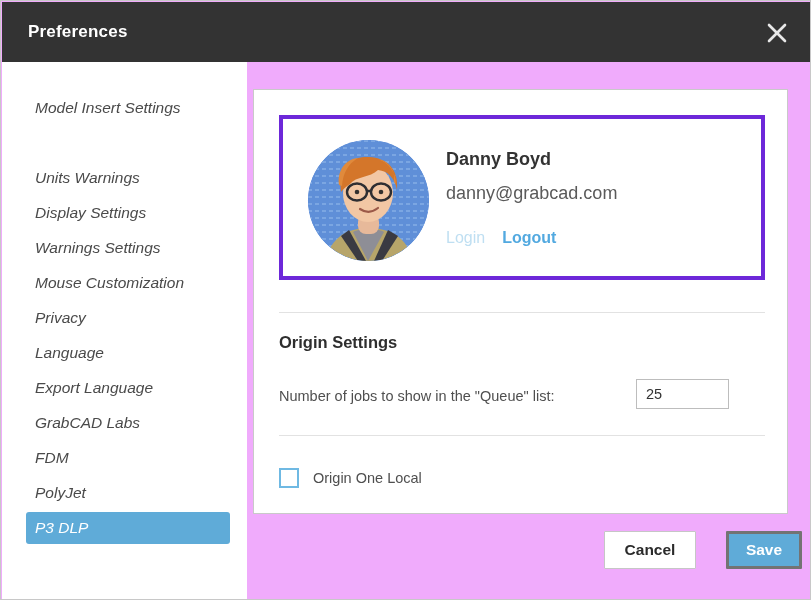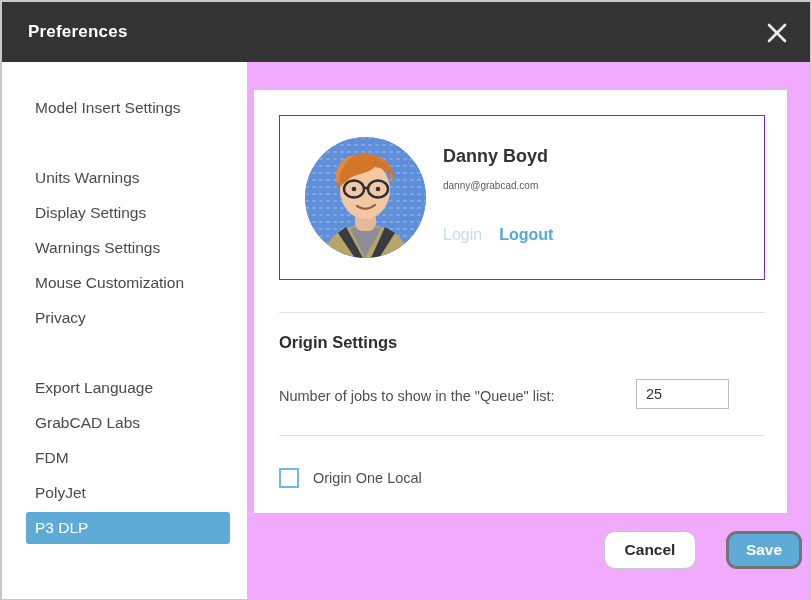--- a/index.html
+++ b/index.html
@@ -55,20 +55,21 @@
   .close-btn svg { display: block; }
 
   
   .sidebar {
     position: absolute;
     left: 1px;
     top: 61px;
     width: 245px;
     height: 538px;
     background: #ffffff;
+    font-style: italic;
   }
   .nav-item {
     position: absolute;
     left: 24px;
     width: 204px;
     height: 32px;
     line-height: 32px;
     font-size: 15.5px;
     color: #4a4a4a;
     padding-left: 9px;
@@ -92,21 +93,21 @@
     background: #ffffff;
     border: 1px solid #c9c9c9;
     box-sizing: border-box;
   }
   .profile-card {
     position: absolute;
     left: 25px;
     top: 25px;
     width: 486px;
     height: 165px;
-    border: 1px solid #6d28d9;
+    border: 4px solid #6d28d9;
     background: #ffffff;
     box-sizing: border-box;
   }
   .avatar {
     position: absolute;
     left: 25px;
     top: 21px;
     width: 121px;
     height: 121px;
     border-radius: 50%;
@@ -120,21 +121,21 @@
     left: 163px;
     top: 30px;
     font-size: 18px;
     font-weight: bold;
     color: #333333;
   }
   .profile-email {
     position: absolute;
     left: 163px;
     top: 64px;
-    font-size: 10px;
+    font-size: 18px;
     color: #5a5a5a;
   }
   .profile-links {
     position: absolute;
     left: 163px;
     top: 110px;
     font-size: 16px;
   }
   .link-login {
     color: #bfdff2;
@@ -217,21 +218,21 @@
     position: absolute;
     left: 252px;
     top: 530px;
     width: 535px;
     height: 48px;
   }
   .btn {
     position: absolute;
     top: 0;
     height: 38px;
-    border-radius: 11px;
+    border-radius: 1px;
     font-family: "Liberation Sans", sans-serif;
     font-size: 15.5px;
     font-weight: bold;
     cursor: pointer;
     box-sizing: border-box;
     padding: 0;
   }
   .btn-cancel {
     right: 92px;
     width: 92px;
@@ -262,20 +263,21 @@
     </button>
   </div>
 
   <nav class="sidebar">
     <div class="nav-item" style="top:30px"><span>Model Insert Settings</span></div>
     <div class="nav-item" style="top:100px"><span>Units Warnings</span></div>
     <div class="nav-item" style="top:135px"><span>Display Settings</span></div>
     <div class="nav-item" style="top:170px"><span>Warnings Settings</span></div>
     <div class="nav-item" style="top:205px"><span>Mouse Customization</span></div>
     <div class="nav-item" style="top:240px"><span>Privacy</span></div>
+    <div class="nav-item" style="top:275px"><span>Language</span></div>
     <div class="nav-item" style="top:310px"><span>Export Language</span></div>
     <div class="nav-item" style="top:345px"><span>GrabCAD Labs</span></div>
     <div class="nav-item" style="top:380px"><span>FDM</span></div>
     <div class="nav-item" style="top:415px"><span>PolyJet</span></div>
     <div class="nav-item selected" style="top:450px"><span>P3 DLP</span></div>
   </nav>
 
   <section class="content-panel">
 
     <div class="profile-card">

